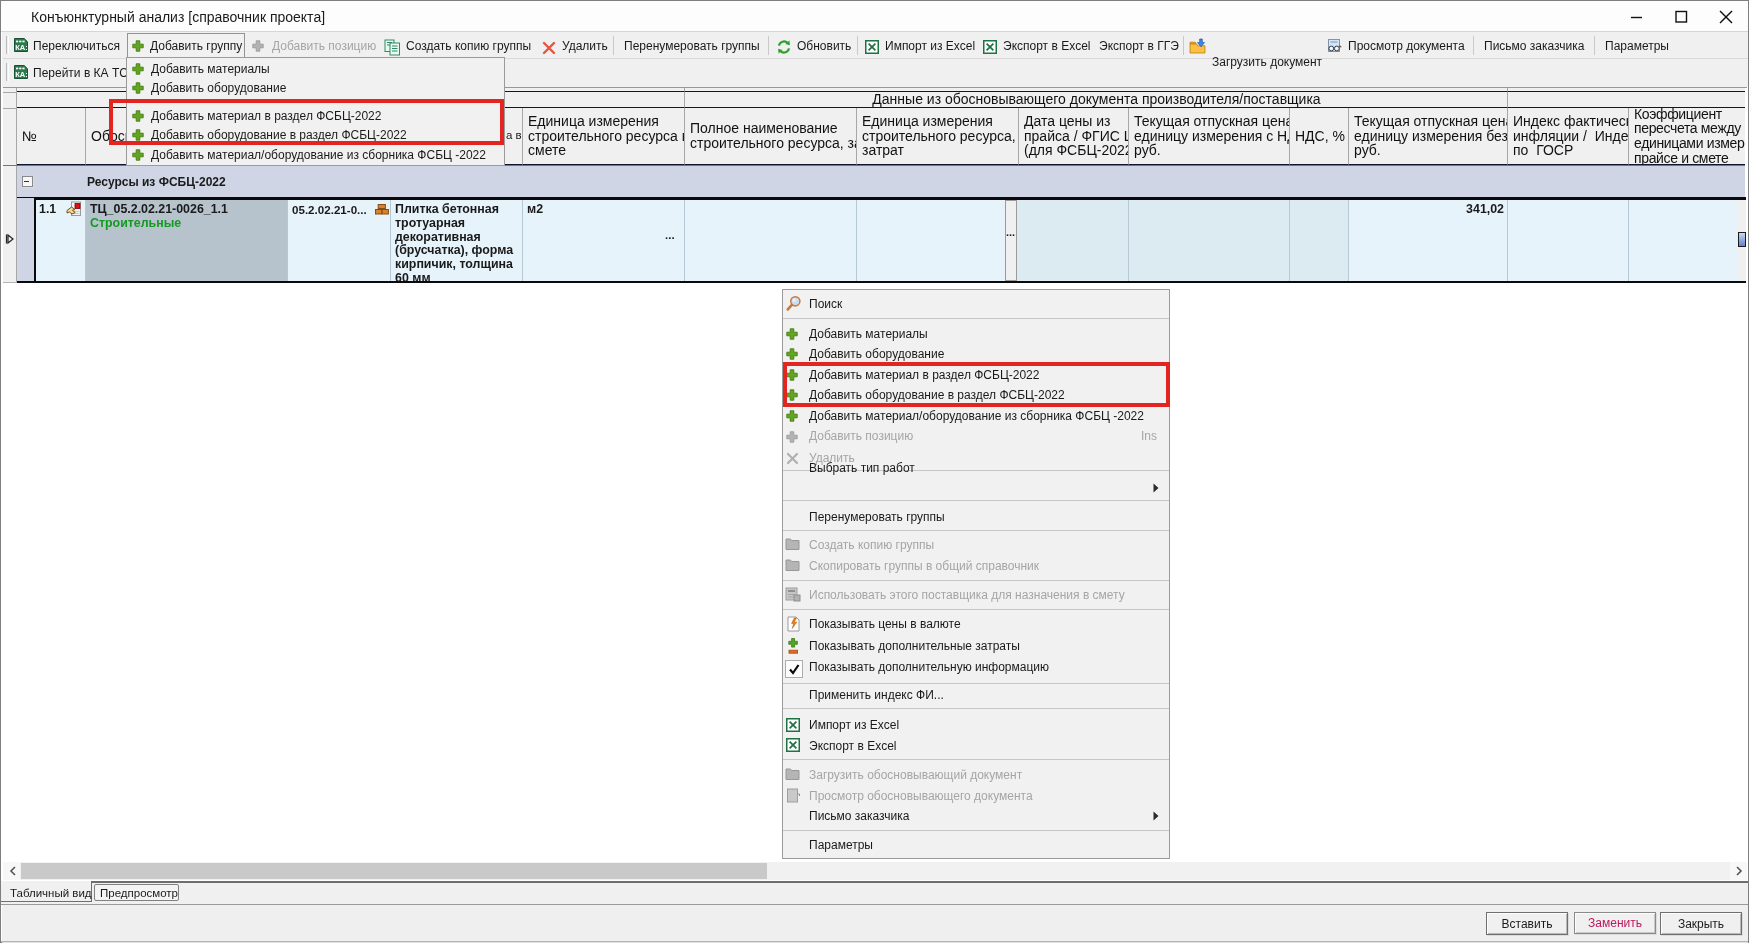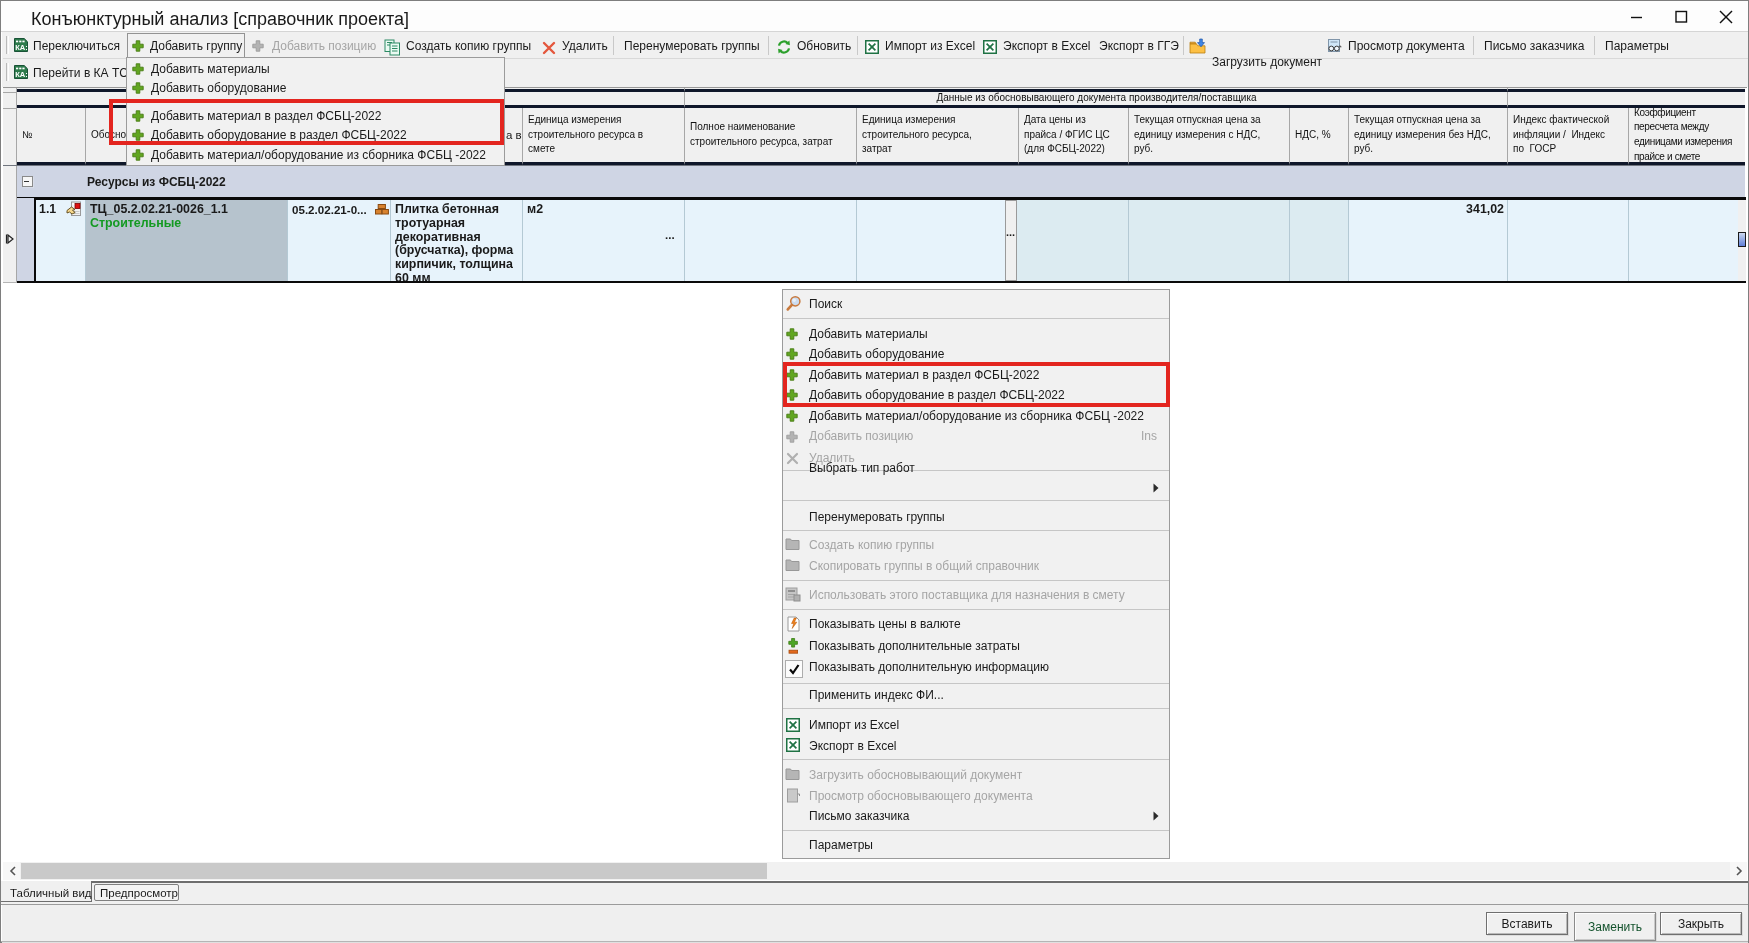--- a/index.html
+++ b/index.html
@@ -2,34 +2,34 @@
 <html><head><meta charset="utf-8">
 <style>
   html,body{margin:0;padding:0;}
   body{font-family:"Liberation Sans",sans-serif;font-size:12px;color:#1a1a1a;width:1749px;height:943px;overflow:hidden;}
   #win{position:absolute;left:0;top:0;width:1749px;height:943px;background:#fff;border:1px solid #7e7e7e;box-sizing:border-box;}
   .abs{position:absolute;}
   .tb-btn{position:absolute;display:flex;align-items:center;white-space:nowrap;color:#1a1a1a;}
   .sep-v{position:absolute;width:1px;background:#c9c9c9;}
   .dis{color:#a5a5a5;}
   
-  .hcell{position:absolute;background:#f0f0f0;border-right:1px solid #a7a7a7;border-bottom:3px solid #0f172a;box-sizing:border-box;font-size:10px;line-height:14.6px;color:#111;display:flex;align-items:center;overflow:hidden;}
+  .hcell{position:absolute;background:#f0f0f0;border-right:1px solid #a7a7a7;border-bottom:1px solid #0f172a;box-sizing:border-box;font-size:14px;line-height:14.6px;color:#111;display:flex;align-items:center;overflow:hidden;}
   .hcell > div{padding:0 4px 0 5px;white-space:nowrap;}
   .dcell{position:absolute;background:#e7f3fb;border-right:1px solid #b4c9d4;box-sizing:border-box;overflow:hidden;font-weight:bold;font-size:12.4px;line-height:13.8px;}
   
   .menu{position:absolute;background:#f1f1f1;border:1px solid #9b9b9b;box-sizing:border-box;}
   .msep{position:absolute;left:1px;right:1px;height:1px;background:#c6c6c6;}
   .redbox{position:absolute;border:4px solid #e3251f;box-sizing:border-box;z-index:50;}
 </style>
 </head>
 <body>
 <div id="win">
 
   <div class="abs" style="left:0;top:0;width:1747px;height:30px;background:#fdfdfd;border-bottom:1px solid #d5d5d5;"></div>
-  <div class="abs" style="left:30px;top:8px;font-size:18px;">Конъюнктурный анализ [справочник проекта]</div>
+  <div class="abs" style="left:30px;top:8px;font-size:14px;">Конъюнктурный анализ [справочник проекта]</div>
   <svg class="abs" style="left:1625px;top:9px;" width="112" height="14" viewBox="0 0 112 14">
     <line x1="5" y1="7.5" x2="16" y2="7.5" stroke="#111" stroke-width="1.4"></line>
     <rect x="50" y="1.5" width="10.5" height="10.5" fill="none" stroke="#111" stroke-width="1.4"></rect>
     <line x1="94" y1="1" x2="106" y2="13" stroke="#111" stroke-width="1.4"></line>
     <line x1="106" y1="1" x2="94" y2="13" stroke="#111" stroke-width="1.4"></line>
   </svg>
 
   <div class="abs" style="left:1px;top:31px;width:1746px;height:55px;background:#f0f0f0;"></div>
   <div class="abs" style="left:2px;top:57px;width:1745px;height:1px;background:#d9d9d9;"></div>
   <div class="abs" style="left:5px;top:35px;width:1px;height:18px;background:#b9b9b9;"></div>
@@ -253,21 +253,21 @@
   <div class="abs" style="left:0px;top:880px;width:1747px;height:23px;background:#f0f0f0;"></div>
   <div class="abs" style="left:91px;top:880px;width:1656px;height:2px;background:#6e6e6e;"></div>
   <div class="abs" style="left:0px;top:880px;width:91px;height:21px;background:#f0f0f0;border-right:1px solid #6e6e6e;border-bottom:1px solid #6e6e6e;box-sizing:border-box;"></div>
   <div class="abs" style="left:9px;top:886px;font-size:11.5px;">Табличный вид</div>
   <div class="abs" style="left:93px;top:883px;width:85px;height:17px;background:#f4f4f4;border:1px solid #808080;border-radius:2px;box-sizing:border-box;"></div>
   <div class="abs" style="left:99px;top:886px;font-size:11.5px;">Предпросмотр</div>
   <div class="abs" style="left:0px;top:903px;width:1747px;height:1px;background:#9b9b9b;"></div>
   <div class="abs" style="left:1px;top:904px;width:1746px;height:36px;background:#efefef;"></div>
 
   <div class="abs" style="left:1485px;top:911px;width:82px;height:23px;background:#f0f0f0;border:1px solid #6f6f6f;box-sizing:border-box;box-shadow:inset 1px 1px 0 #fdfdfd, inset -1px -1px 0 #b9b9b9, 1px 1px 0 #dcdcdc;display:flex;align-items:center;justify-content:center;">Вставить</div>
-  <div class="abs" style="left:1573px;top:911px;width:82px;height:29px;background:#f0f0f0;border:1px solid #8a8a8a;box-sizing:border-box;box-shadow:inset 1px 1px 0 #fdfdfd, inset -1px -1px 0 #c9c9c9, 1px 1px 0 #dcdcdc;display:flex;align-items:center;justify-content:center;color:#14532d;">Заменить</div>
+  <div class="abs" style="left:1573px;top:911px;width:82px;height:22px;background:#f0f0f0;border:1px solid #8a8a8a;box-sizing:border-box;box-shadow:inset 1px 1px 0 #fdfdfd, inset -1px -1px 0 #c9c9c9, 1px 1px 0 #dcdcdc;display:flex;align-items:center;justify-content:center;color:#be185d;">Заменить</div>
   <div class="abs" style="left:1659px;top:911px;width:82px;height:23px;background:#f0f0f0;border:1px solid #6f6f6f;box-sizing:border-box;box-shadow:inset 1px 1px 0 #fdfdfd, inset -1px -1px 0 #b9b9b9, 1px 1px 0 #dcdcdc;display:flex;align-items:center;justify-content:center;">Закрыть</div>
   <div class="abs" style="left:0px;top:940px;width:1747px;height:1px;background:#b5b5b5;"></div>
   <div class="abs" style="left:1px;top:941px;width:1746px;height:2px;background:#e0e0e0;"></div>
 
   <div class="menu" style="left:125px;top:56px;width:379px;height:109px;z-index:40;"></div>
   <svg class="abs" style="left:131px;top:62px;z-index:41;" width="12" height="12" viewBox="0 0 12 12">
       <path d="M4.2 0.8 h3.6 v3.4 h3.4 v3.6 h-3.4 v3.4 h-3.6 v-3.4 h-3.4 v-3.6 h3.4 z" fill="#61a620" stroke="#477c13" stroke-width="0.9"></path>
     </svg>
   <div class="abs" style="left:150px;top:61px;z-index:41;">Добавить материалы</div>
   <svg class="abs" style="left:131px;top:81px;z-index:41;" width="12" height="12" viewBox="0 0 12 12">

